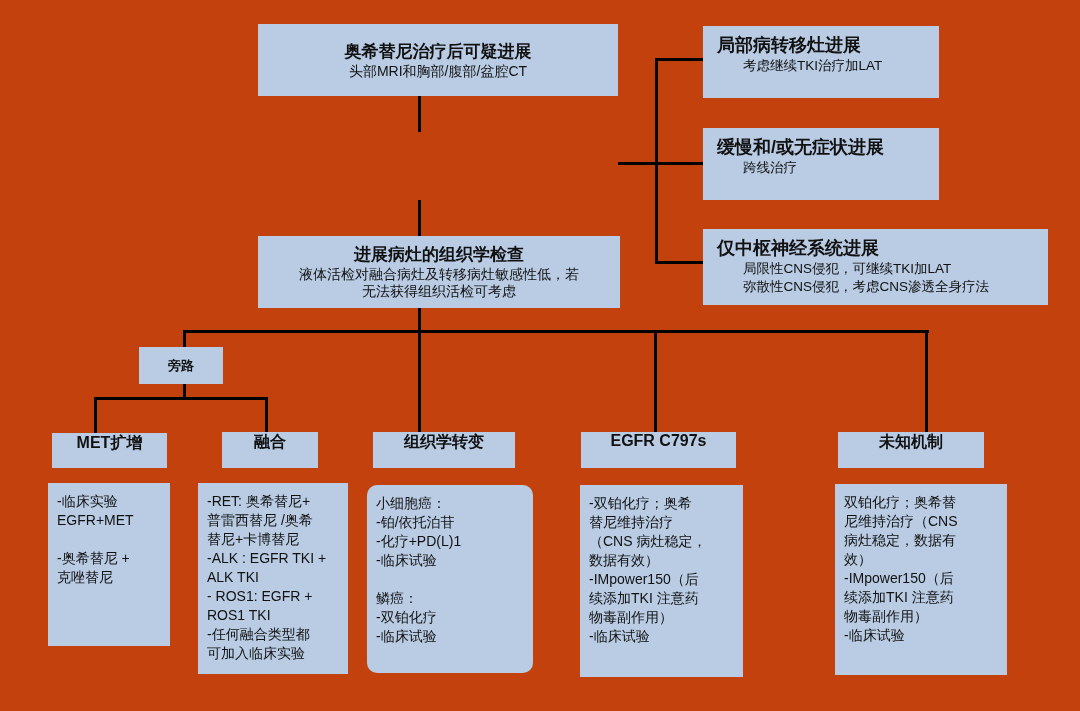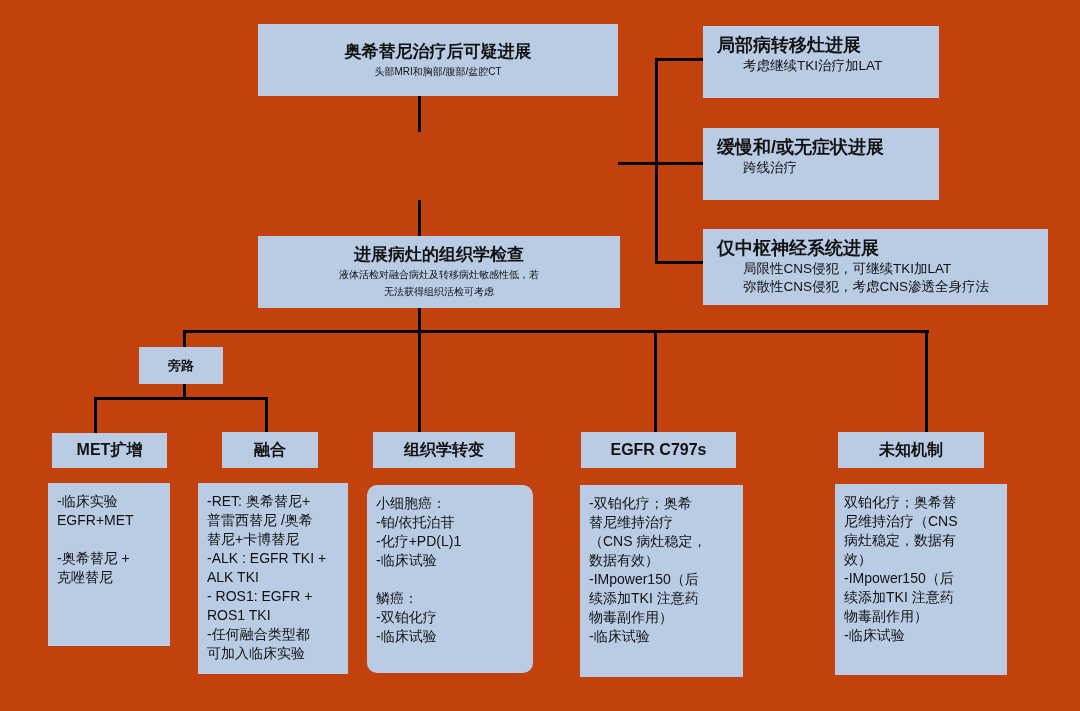--- a/index.html
+++ b/index.html
@@ -1,25 +1,25 @@
 <!DOCTYPE html>
 <html><head>
 <meta charset="utf-8">
 <style>
   html,body{margin:0;padding:0;background:#ffffff;}
   body{font-family:"Liberation Sans","DejaVu Sans",sans-serif;color:#111111;}
   #canvas{position:relative;width:1080px;height:711px;background:#c2410c;overflow:hidden;}
   .box{position:absolute;background:#b9cce4;box-sizing:border-box;}
   .center-box{display:flex;flex-direction:column;justify-content:center;align-items:center;text-align:center;}
   .big-title{font-weight:bold;font-size:17px;line-height:22px;}
-  .sub{font-size:10px;line-height:17px;}
+  .sub{font-size:14px;line-height:17px;}
   .rbox{padding:8px 10px 6px 14px;}
   .rtitle{font-weight:bold;font-size:18px;line-height:23px;}
   .rline{font-size:13.5px;line-height:18px;padding-left:26px;}
-  .cat-box{display:flex;align-items:center;justify-content:center;font-weight:bold;font-size:16px;}
+  .cat-box{display:flex;justify-content:center;font-weight:bold;font-size:16px;}
   .bypass{display:flex;align-items:center;justify-content:center;font-weight:bold;font-size:13px;}
   .detail{font-size:14px;padding:9px 20px 6px 9px;}
   .tline{min-height:19px;line-height:19px;white-space:nowrap;}
   .vline,.hline{position:absolute;background:#000000;}
   .vline{width:3px;}
   .hline{height:3px;}
 </style>
 </head>
 <body>
 

